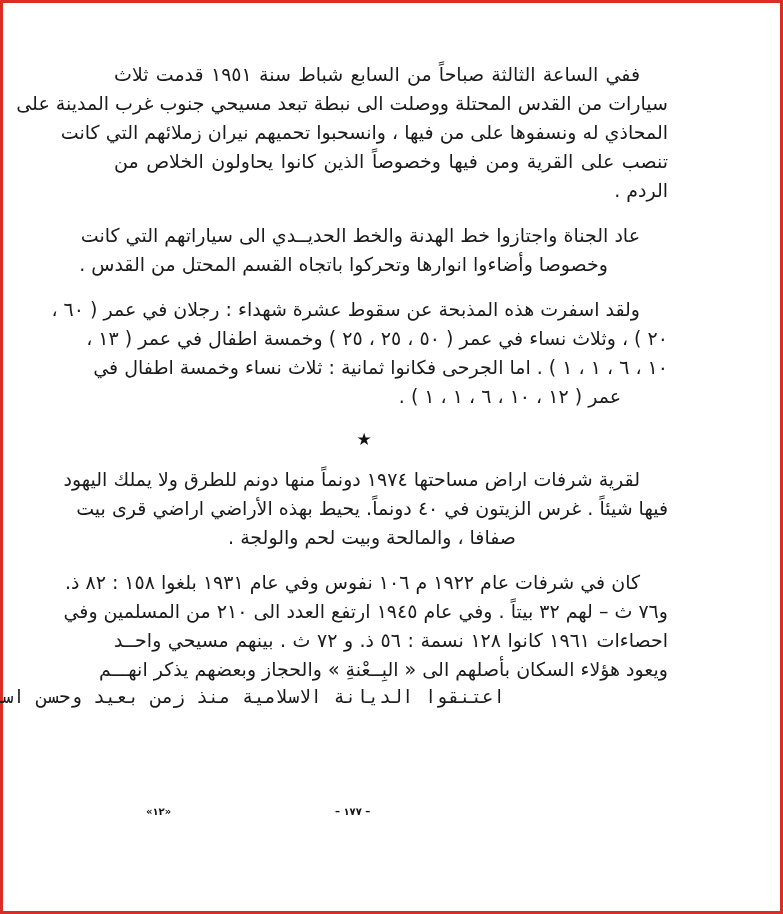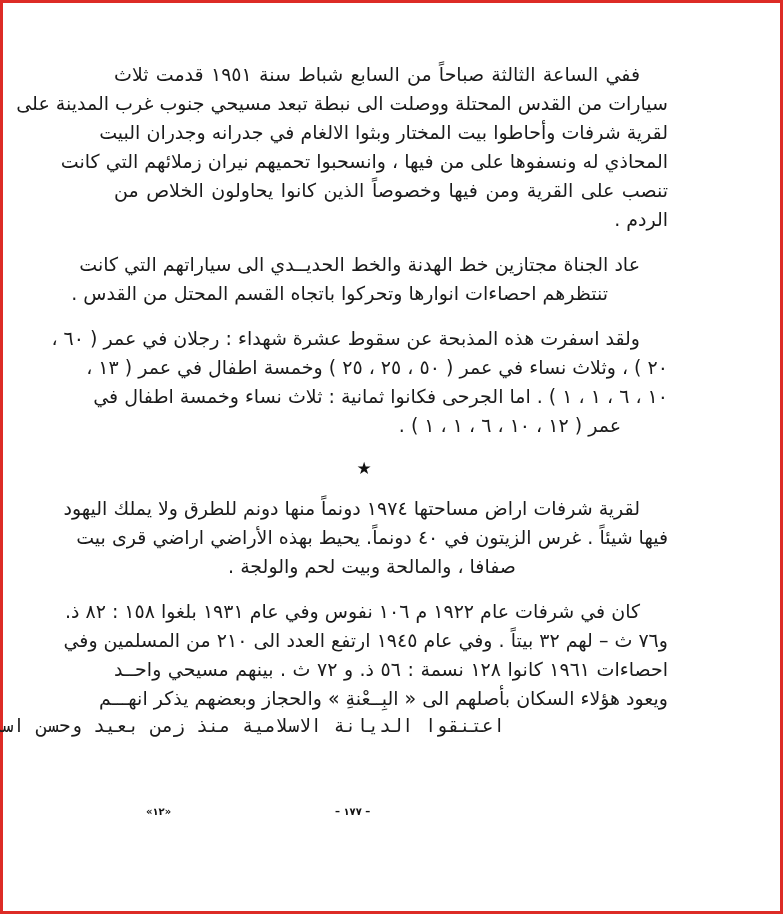--- a/index.html
+++ b/index.html
@@ -69,28 +69,27 @@
 </head>
 <body>
 
 <div class="frame"></div>
 
 <div class="textblock">
   <div id="content">
       <div class="para">
         <div class="line first">ففي الساعة الثالثة صباحاً من السابع شباط سنة ١٩٥١ قدمت ثلاث</div>
         <div class="line">سيارات من القدس المحتلة ووصلت الى نبطة تبعد مسيحي جنوب غرب المدينة على</div>
-        <div class="line">لقرية شرفات وأحاطوا بيت المختار وبثوا الالغام في جدرانه وجدران البيت</div>
         <div class="line">المحاذي له ونسفوها على من فيها ، وانسحبوا تحميهم نيران زملائهم التي كانت</div>
         <div class="line">تنصب على القرية ومن فيها وخصوصاً الذين كانوا يحاولون الخلاص من</div>
         <div class="line last">الردم .</div>
       </div>
       <div class="para">
-        <div class="line first">عاد الجناة مجتازين خط الهدنة والخط الحديــدي الى سياراتهم التي كانت</div>
-        <div class="line last" style="padding-right: 60px; box-sizing: border-box;">تنتظرهم احصاءات انوارها وتحركوا باتجاه القسم المحتل من القدس .</div>
+        <div class="line first">عاد الجناة واجتازوا خط الهدنة والخط الحديــدي الى سياراتهم التي كانت</div>
+        <div class="line last" style="padding-right: 60px; box-sizing: border-box;">وخصوصا وأضاءوا انوارها وتحركوا باتجاه القسم المحتل من القدس .</div>
       </div>
       <div class="para">
         <div class="line first">ولقد اسفرت هذه المذبحة عن سقوط عشرة شهداء : رجلان في عمر ( ٦٠ ،</div>
         <div class="line">٢٠ ) ، وثلاث نساء في عمر ( ٥٠ ، ٢٥ ، ٢٥ ) وخمسة اطفال في عمر ( ١٣ ،</div>
         <div class="line">١٠ ، ٦ ، ١ ، ١ ) . اما الجرحى فكانوا ثمانية : ثلاث نساء وخمسة اطفال في</div>
         <div class="line last" style="padding-right: 47px; box-sizing: border-box;">عمر ( ١٢ ، ١٠ ، ٦ ، ١ ، ١ ) .</div>
       </div>
       <div class="star-sep">★</div>
       <div class="para">
         <div class="line first">لقرية شرفات اراض مساحتها ١٩٧٤ دونماً منها دونم للطرق ولا يملك اليهود</div>

